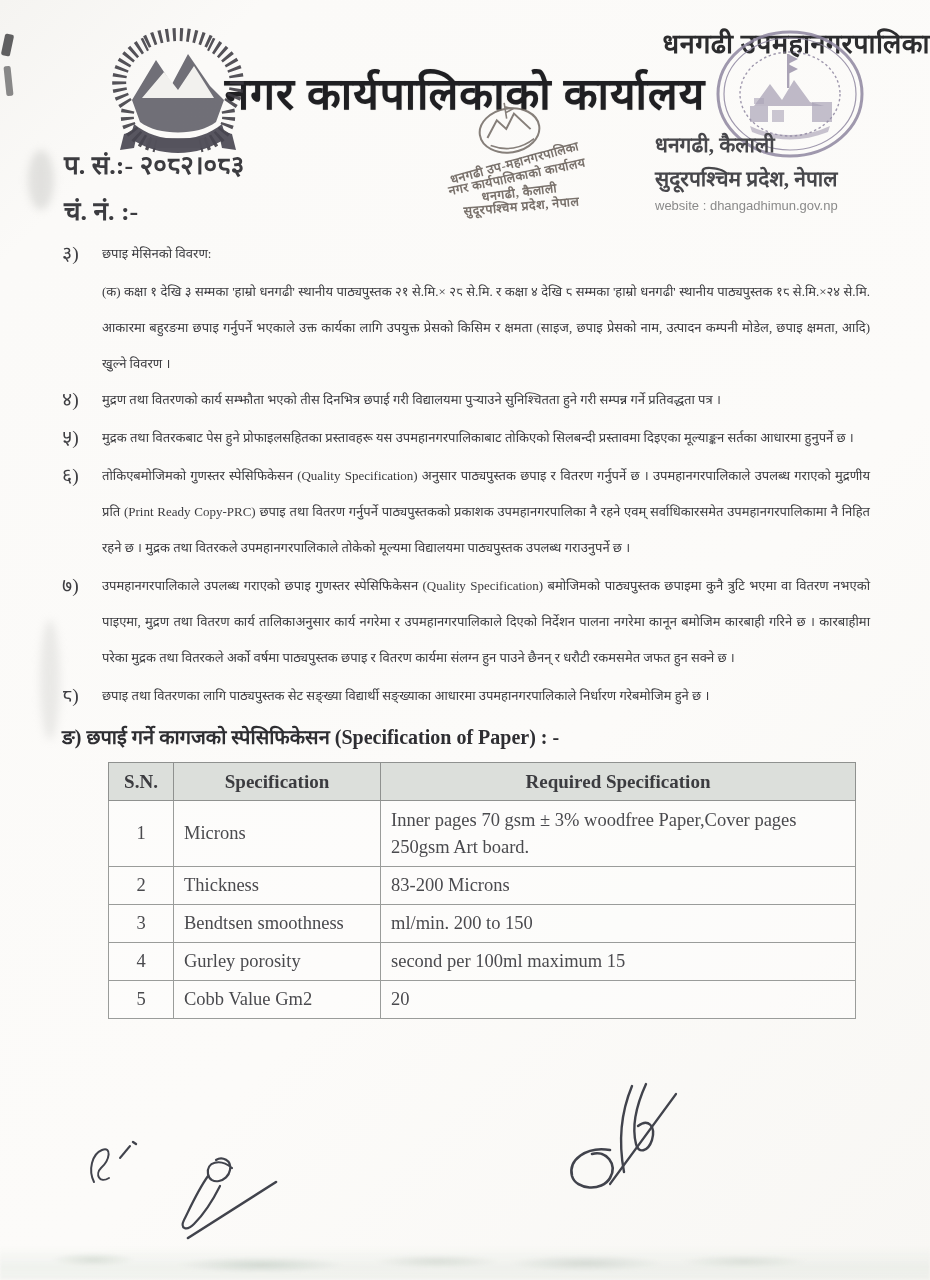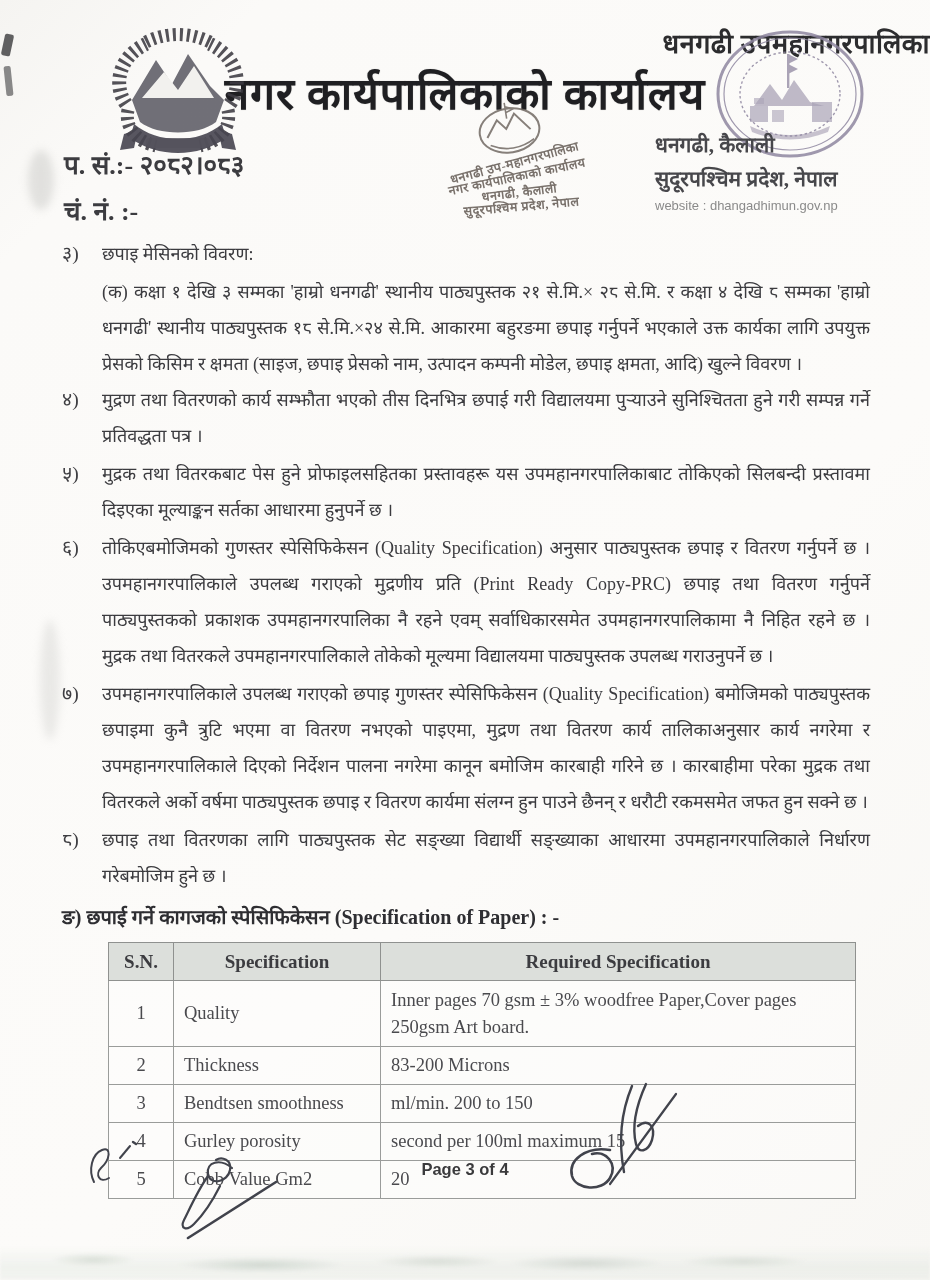--- a/index.html
+++ b/index.html
@@ -54,21 +54,21 @@
   }
   .stamp .stamp-line{font-size:12.5px;font-weight:700;letter-spacing:.5px;line-height:14px;white-space:nowrap;}
   .stamp .s1{transform:rotate(-6deg);}
   .stamp .s2{transform:rotate(-3deg);}
   .stamp .s3{transform:rotate(2deg);margin-top:2px;}
   .stamp .s4{transform:rotate(4deg);}
   
   .doc-body{position:absolute;left:62px;top:236px;width:808px;}
   .item{display:flex;margin-bottom:2px;}
   .item-num{flex:0 0 40px;font-size:19.5px;line-height:36px;color:#3e3e42;}
-  .item-text{flex:1;font-size:18px;line-height:36px;text-align:justify;color:#3b3b3f;}
+  .item-text{flex:1;font-size:13px;line-height:36px;text-align:justify;color:#3b3b3f;}
   .sub-item{display:flex;margin-left:40px;}
   .section-heading{
     margin-top:6px;font-size:20px;font-weight:800;color:#2e2e32;line-height:34px;
   }
   
   .spec-table{
     border-collapse:collapse;margin:8px 0 0 46px;width:748px;
     font-size:18.5px;color:#4a4a4e;background:rgba(255,255,255,.35);
   }
   .spec-table th{
@@ -205,21 +205,21 @@
       <thead>
         <tr>
           <th>S.N.</th>
           <th>Specification</th>
           <th>Required Specification</th>
         </tr>
       </thead>
       <tbody>
         <tr class="tall">
           <td class="sn">1</td>
-          <td class="spec">Quality</td>
+          <td class="spec">Microns</td>
           <td>Inner pages 70 gsm ± 3% woodfree Paper,Cover pages 250gsm Art board.</td>
         </tr>
         <tr>
           <td class="sn">2</td>
           <td class="spec">Thickness</td>
           <td>83-200 Microns</td>
         </tr>
         <tr>
           <td class="sn">3</td>
           <td class="spec">Bendtsen smoothness</td>
@@ -250,16 +250,15 @@
     <path d="M62,18 C50,8 36,12 38,24 C40,36 58,32 60,20 C62,10 52,6 46,10 M38,26 C28,40 20,58 14,70 C10,78 16,82 24,74 C34,64 44,48 50,36" stroke-width="2.2"></path>
     <path d="M18,88 L106,32" stroke-width="2.6"></path>
   </svg>
 
   <svg class="sig" style="left:558px;top:1080px;" width="140" height="120" viewBox="0 0 140 120">
     <path d="M74,6 C64,30 60,60 66,92 M88,4 C78,26 74,48 78,64 C80,74 90,72 94,60 C98,46 90,38 80,46" stroke-width="2.4"></path>
     <path d="M118,14 L52,104" stroke-width="2.2"></path>
     <path d="M52,70 C28,66 10,80 14,96 C18,110 44,112 52,98 C60,84 48,70 34,74" stroke-width="2.6"></path>
   </svg>
 
-  <div class="footer">Page 3 of 4</div>
 
   <div class="bottom-bleed"></div>
 </div>
 
 </body></html>

